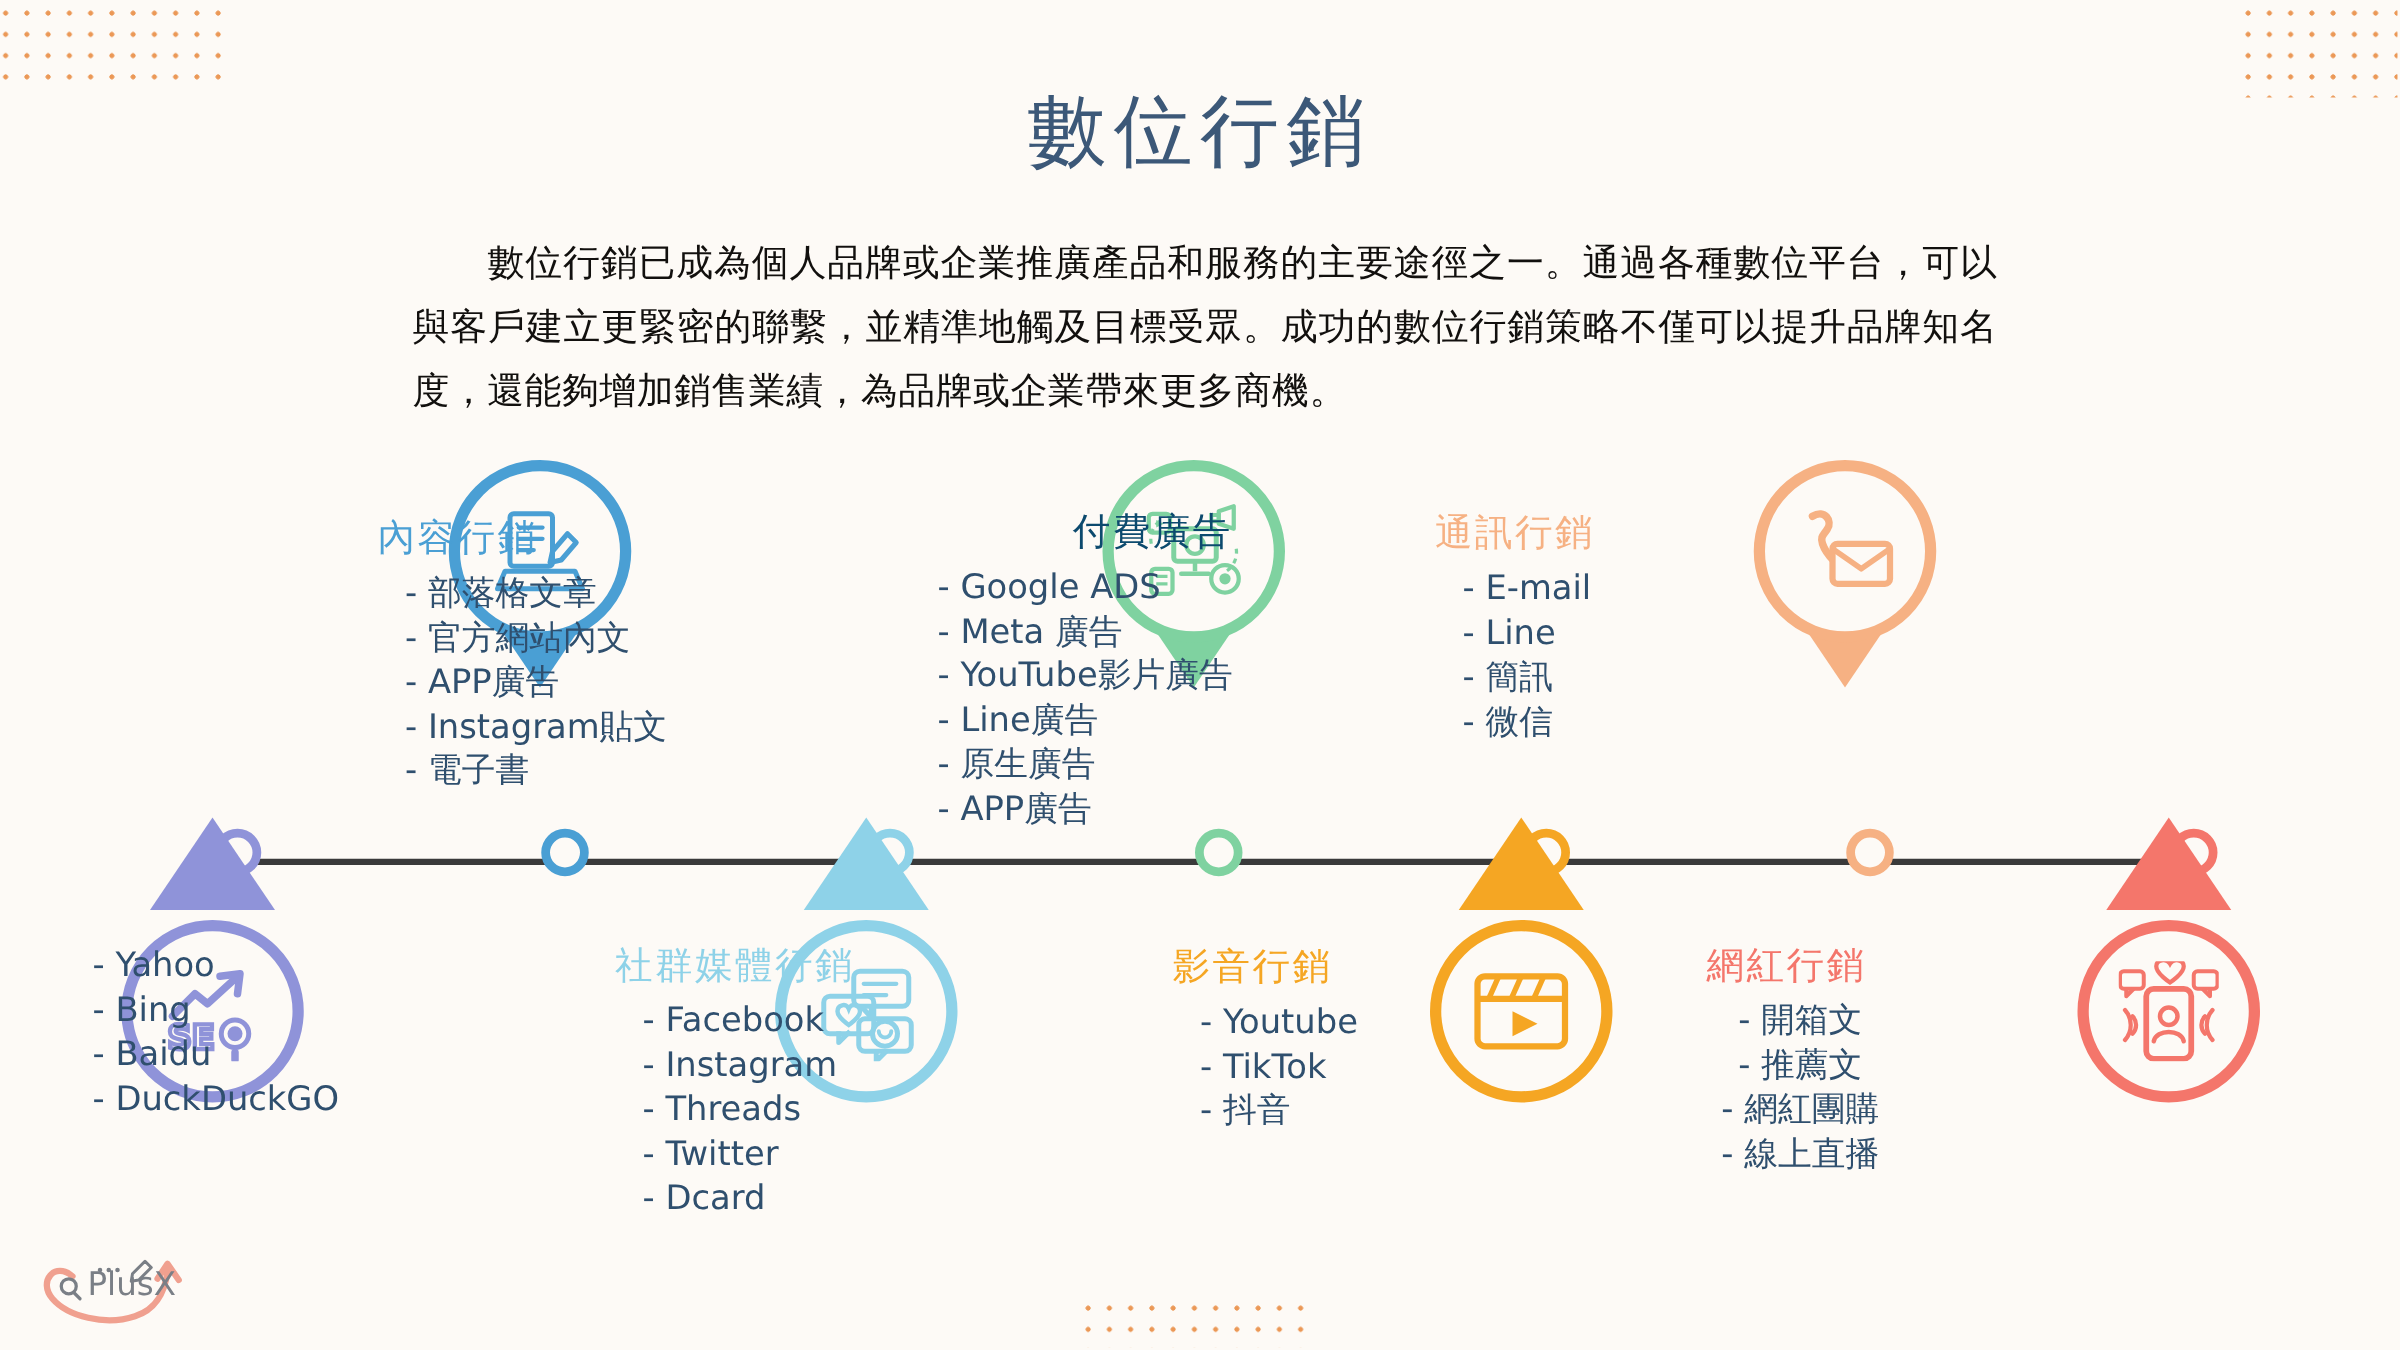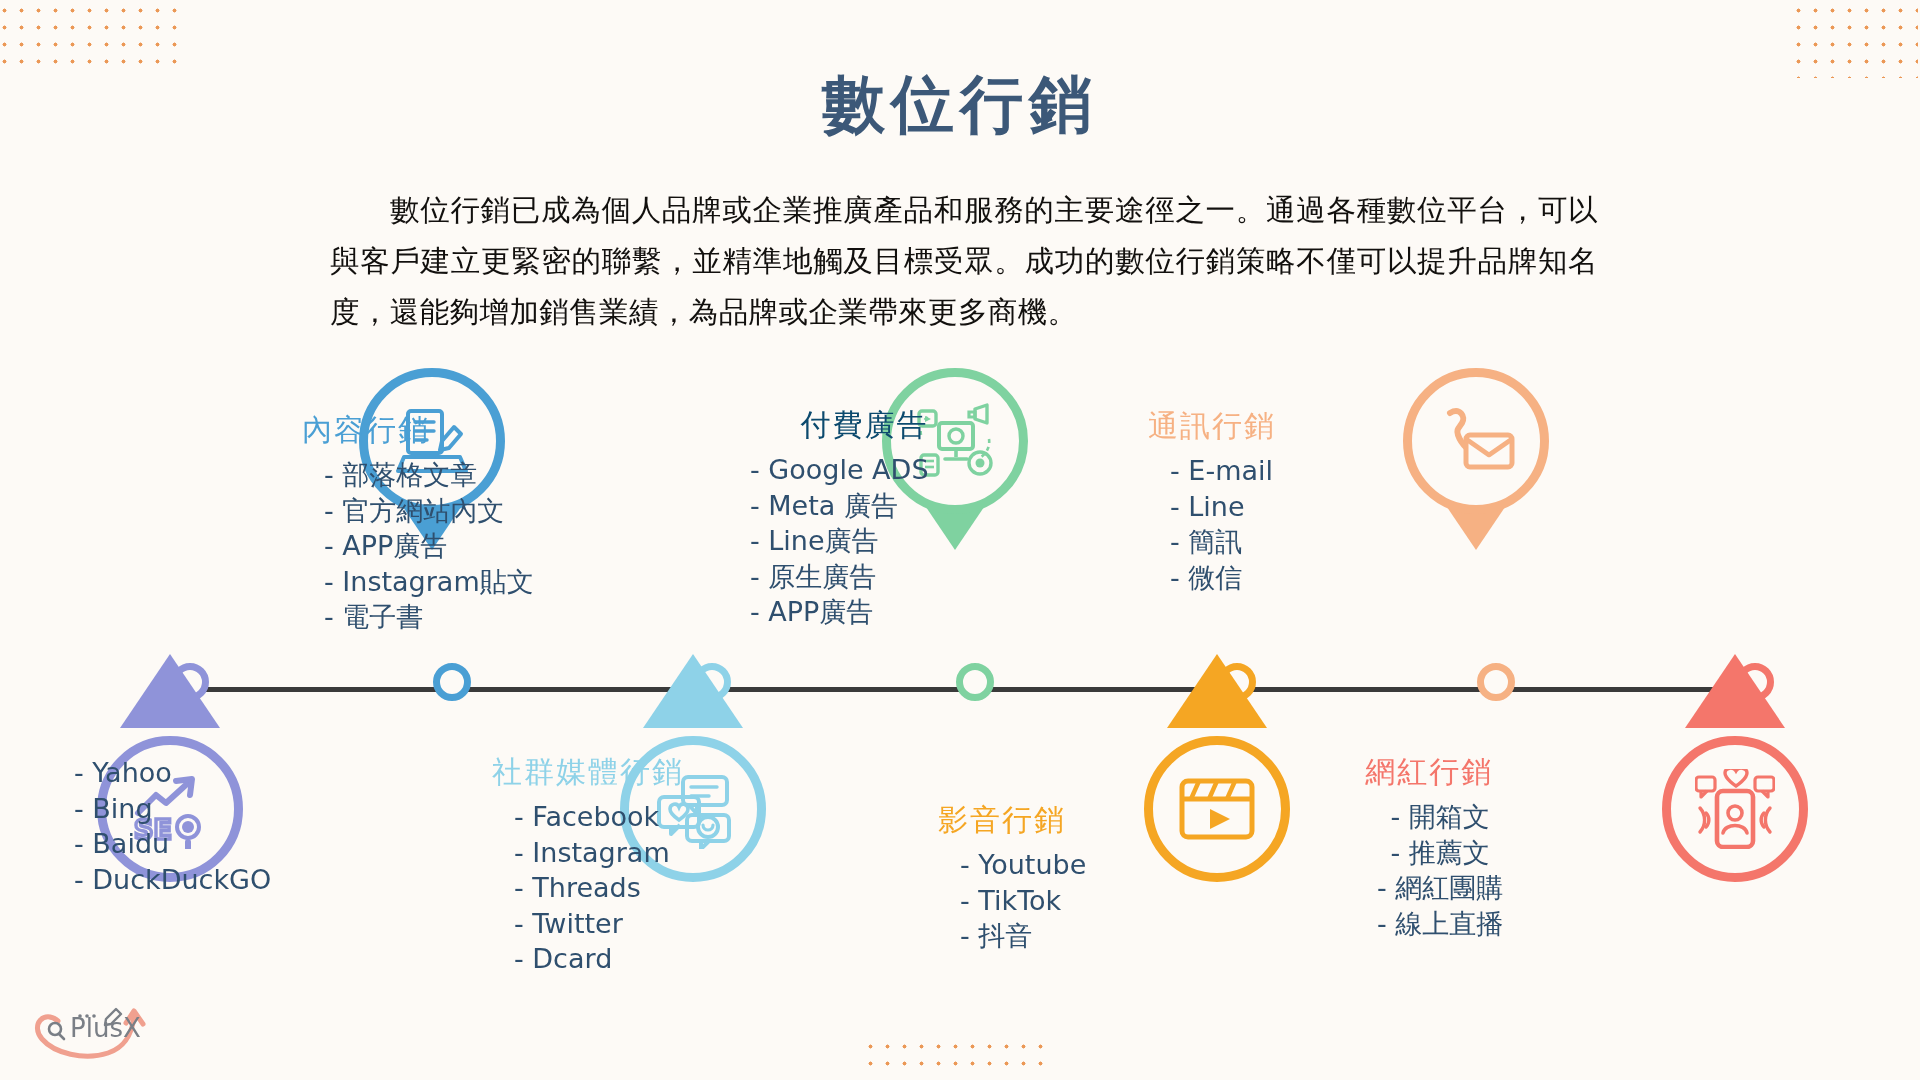--- a/index.html
+++ b/index.html
@@ -21,21 +21,21 @@
   }
   #dots-tl { left:-4px;  top:2px;   width:182px; height:68px; }
   #dots-tr { right:2px;  top:2px;   width:128px; height:76px; }
   #dots-bc { left:862px; bottom:2px;width:190px; height:40px; }
 
   
   #page-title {
     position:absolute; top:62px; left:0; width:1920px;
     text-align:center;
     font-family:"DejaVu Serif","Liberation Serif",serif;
-    font-weight:700;
+    font-weight:400;
     font-size:63px;
     letter-spacing:6px;
     color:#3c5878;
   }
   #intro-paragraph {
     position:absolute; top:185px; left:330px; width:1268px;
     font-size:29.5px;
     line-height:51px;
     color:#12100e;
     text-indent:60px;
@@ -256,27 +256,28 @@
         <li>Threads</li>
         <li>Twitter</li>
         <li>Dcard</li>
       </ul>
     </div>
     <div class="block" style="left: 728px; top: 405px;">
       <h3 style="color: #0c4a6e; text-align: right;">付費廣告</h3>
       <ul style="padding-left: 22px; color: rgb(47, 79, 110);">
         <li>Google  ADS</li>
         <li>Meta 廣告</li>
+        <li>YouTube影片廣告</li>
         <li>Line廣告</li>
         <li>原生廣告</li>
         <li>APP廣告</li>
       </ul>
     </div>
     <div class="block" style="left: 938px; top: 753px;">
-      <h3 style="color: rgb(245, 166, 35); margin-top: 47px;">影音行銷</h3>
+      <h3 style="color: rgb(245, 166, 35);">影音行銷</h3>
       <ul style="padding-left: 22px; color: rgb(47, 79, 110);">
         <li>Youtube</li>
         <li>TikTok</li>
         <li>抖音</li>
       </ul>
     </div>
     <div class="block" style="left: 1148px; top: 406px;">
       <h3 style="color: rgb(246, 177, 131);">通訊行銷</h3>
       <ul style="padding-left: 22px; color: rgb(47, 79, 110);">
         <li>E-mail</li>

